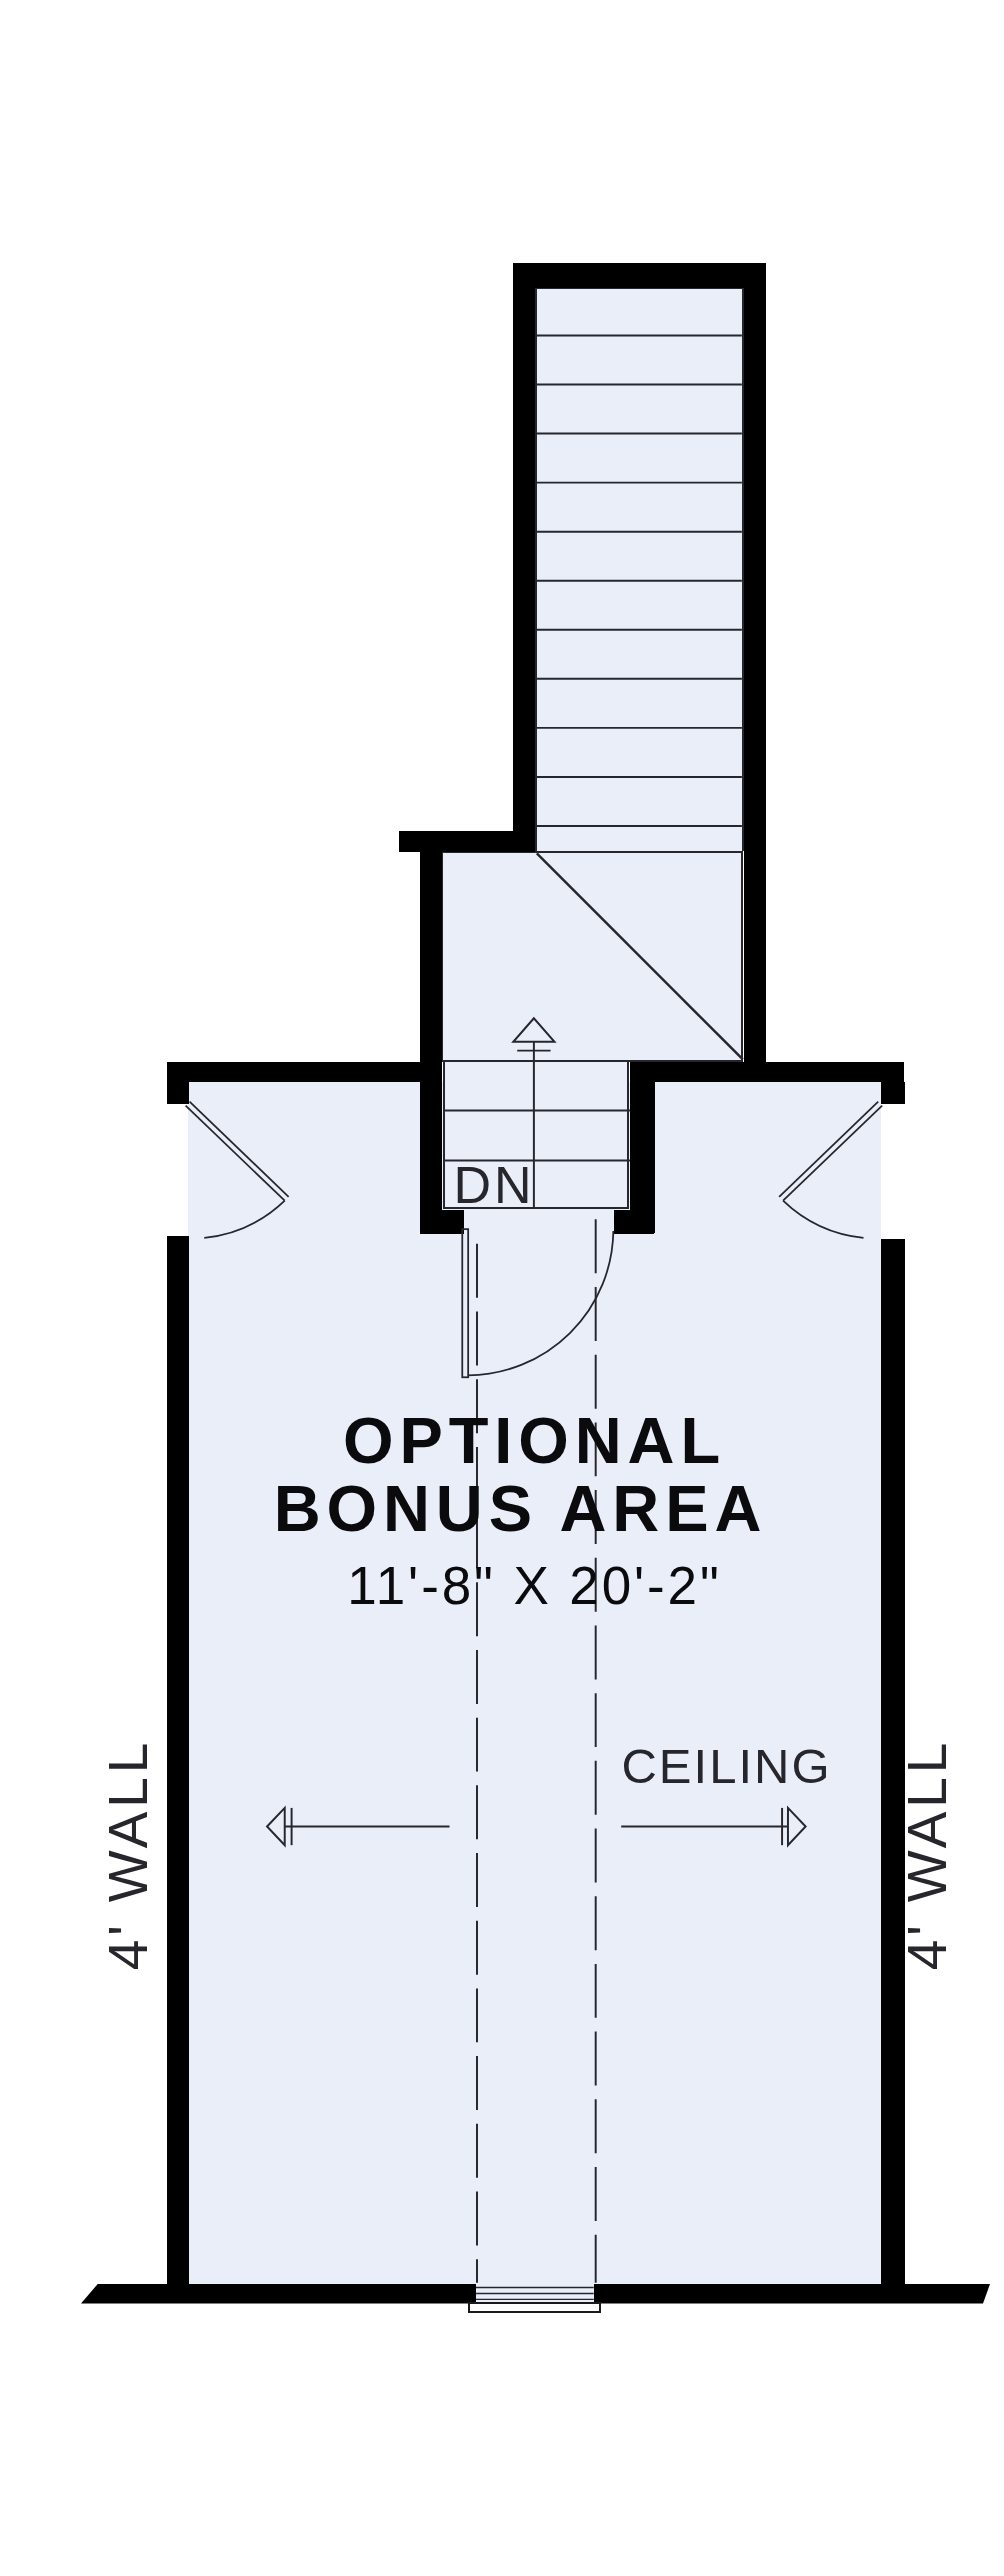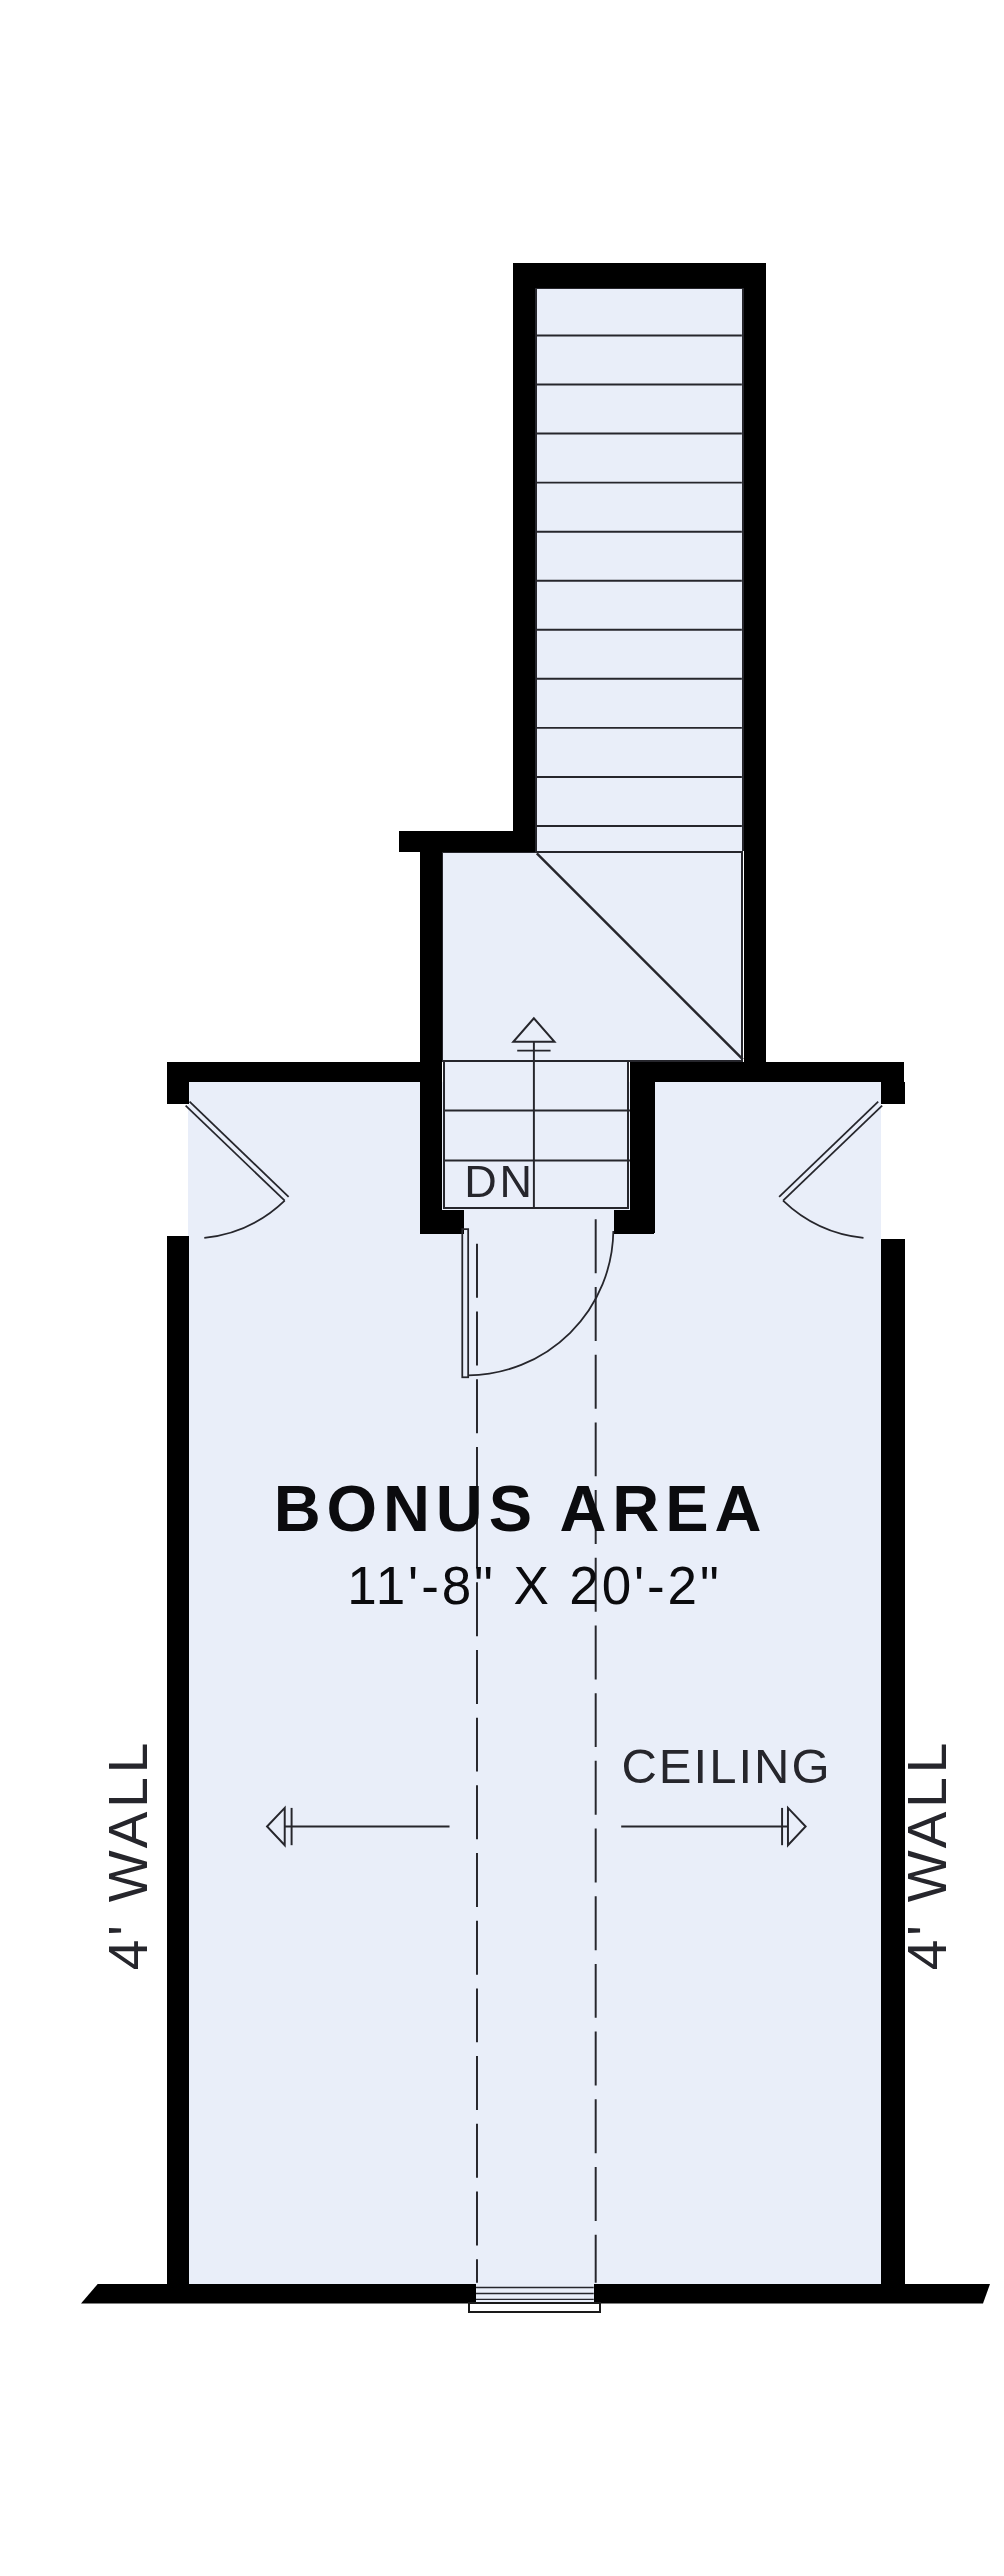--- a/index.html
+++ b/index.html
@@ -122,22 +122,23 @@
       <line x1="797" y1="1843" x2="797" y2="1881"></line>
     </g>
 
     <g stroke-width="1.5">
       <line x1="485" y1="2332" x2="605" y2="2332"></line>
       <line x1="485" y1="2338" x2="605" y2="2338"></line>
       <line x1="485" y1="2344" x2="605" y2="2344"></line>
     </g>
   </svg>
 
-  <div class="txt thin" style="left:453px;top:1159px;width:82px;text-align:right;font-size:45px;letter-spacing:2.9px;">DN</div>
+  <div class="txt thin" style="left:453px;top:1159px;width:82px;text-align:center;font-size:52px;letter-spacing:2.9px;">DN</div>
 
+  <div class="txt center title" style="left:191px;top:1408px;width:687px;">OPTIONAL</div>
   <div class="txt center title" style="left:177px;top:1476px;width:687px;">BONUS AREA</div>
   <div class="txt center dims" style="left:191px;top:1559px;width:687px;">11'-8" X 20'-2"</div>
 
   <div class="txt center thin" style="left:589px;top:1742px;width:275px;font-size:49px;letter-spacing:2px;">CEILING</div>
 
 
   <div class="vlabel" style="left:4.9px;top:1826px;">4' WALL</div>
   <div class="vlabel" style="left:804px;top:1826px;">4' WALL</div>
 
 </div>

